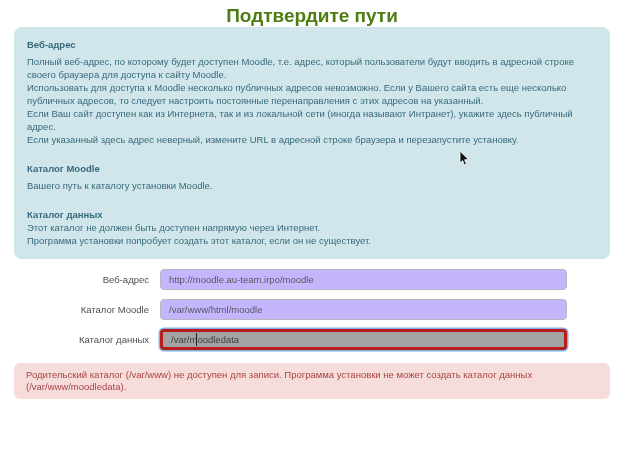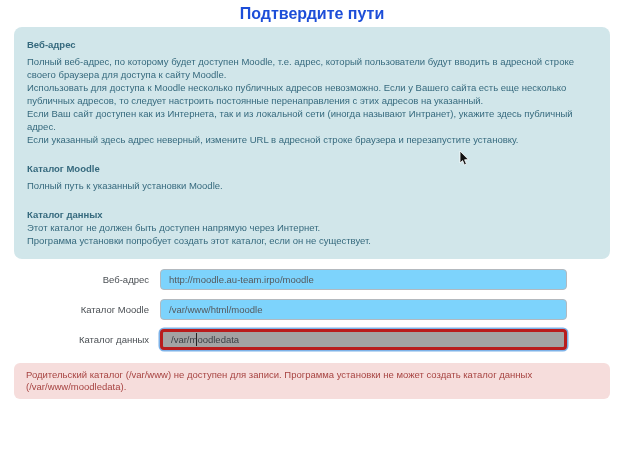--- a/index.html
+++ b/index.html
@@ -4,23 +4,23 @@
 <style>
   * { box-sizing: border-box; margin: 0; padding: 0; }
   html, body { width: 624px; height: 466px; overflow: hidden; }
   body {
     font-family: "Liberation Sans", sans-serif;
     background: #ffffff;
     position: relative;
   }
   .page-title {
     text-align: center;
-    font-size: 16px;
+    font-size: 19px;
     font-weight: bold;
-    color: #1d4ed8;
+    color: #4d7c0f;
     padding-top: 5px;
     height: 23px;
   }
   .info-box {
     margin: 4px 14px 0 14px;
     background: #d1e6ea;
     border-radius: 8px;
     padding: 11px 13px 12px 13px;
     color: #35697d;
     font-size: 9.5px;
@@ -44,21 +44,21 @@
     text-align: right;
     padding-right: 11px;
     font-size: 9.5px;
     color: #4a4f54;
   }
   .text-input {
     width: 407px;
     height: 21px;
     border: 1px solid #b3b9bf;
     border-radius: 4px;
-    background: #7dd3fc;
+    background: #c4b5fd;
     font-family: "Liberation Sans", sans-serif;
     font-size: 9.5px;
     color: #55595d;
     padding: 0 8px;
     outline: none;
   }
   .text-input.focused {
     background: #a3a3a3;
     color: #3a3f44;
     border: 3px solid #b91c1c;
@@ -96,21 +96,21 @@
 <div class="info-box">
   <div class="info-section">
     <p class="info-heading">Веб-адрес</p>
     <p class="para first">Полный веб-адрес, по которому будет доступен Moodle, т.е. адрес, который пользователи будут вводить в адресной строке своего браузера для доступа к сайту Moodle.</p>
     <p class="para">Использовать для доступа к Moodle несколько публичных адресов невозможно. Если у Вашего сайта есть еще несколько публичных адресов, то следует настроить постоянные перенаправления с этих адресов на указанный.</p>
     <p class="para">Если Ваш сайт доступен как из Интернета, так и из локальной сети (иногда называют Интранет), укажите здесь публичный адрес.</p>
     <p class="para">Если указанный здесь адрес неверный, измените URL в адресной строке браузера и перезапустите установку.</p>
   </div>
   <div class="info-section">
     <p class="info-heading">Каталог Moodle</p>
-    <p class="para first">Полный путь к указанный установки Moodle.</p>
+    <p class="para first">Вашего путь к каталогу установки Moodle.</p>
   </div>
   <div class="info-section">
     <p class="info-heading">Каталог данных</p>
     <p class="para">Этот каталог не должен быть доступен напрямую через Интернет.</p>
     <p class="para">Программа установки попробует создать этот каталог, если он не существует.</p>
   </div>
 </div>
 
 <div class="form-area">
   <div class="form-row">

